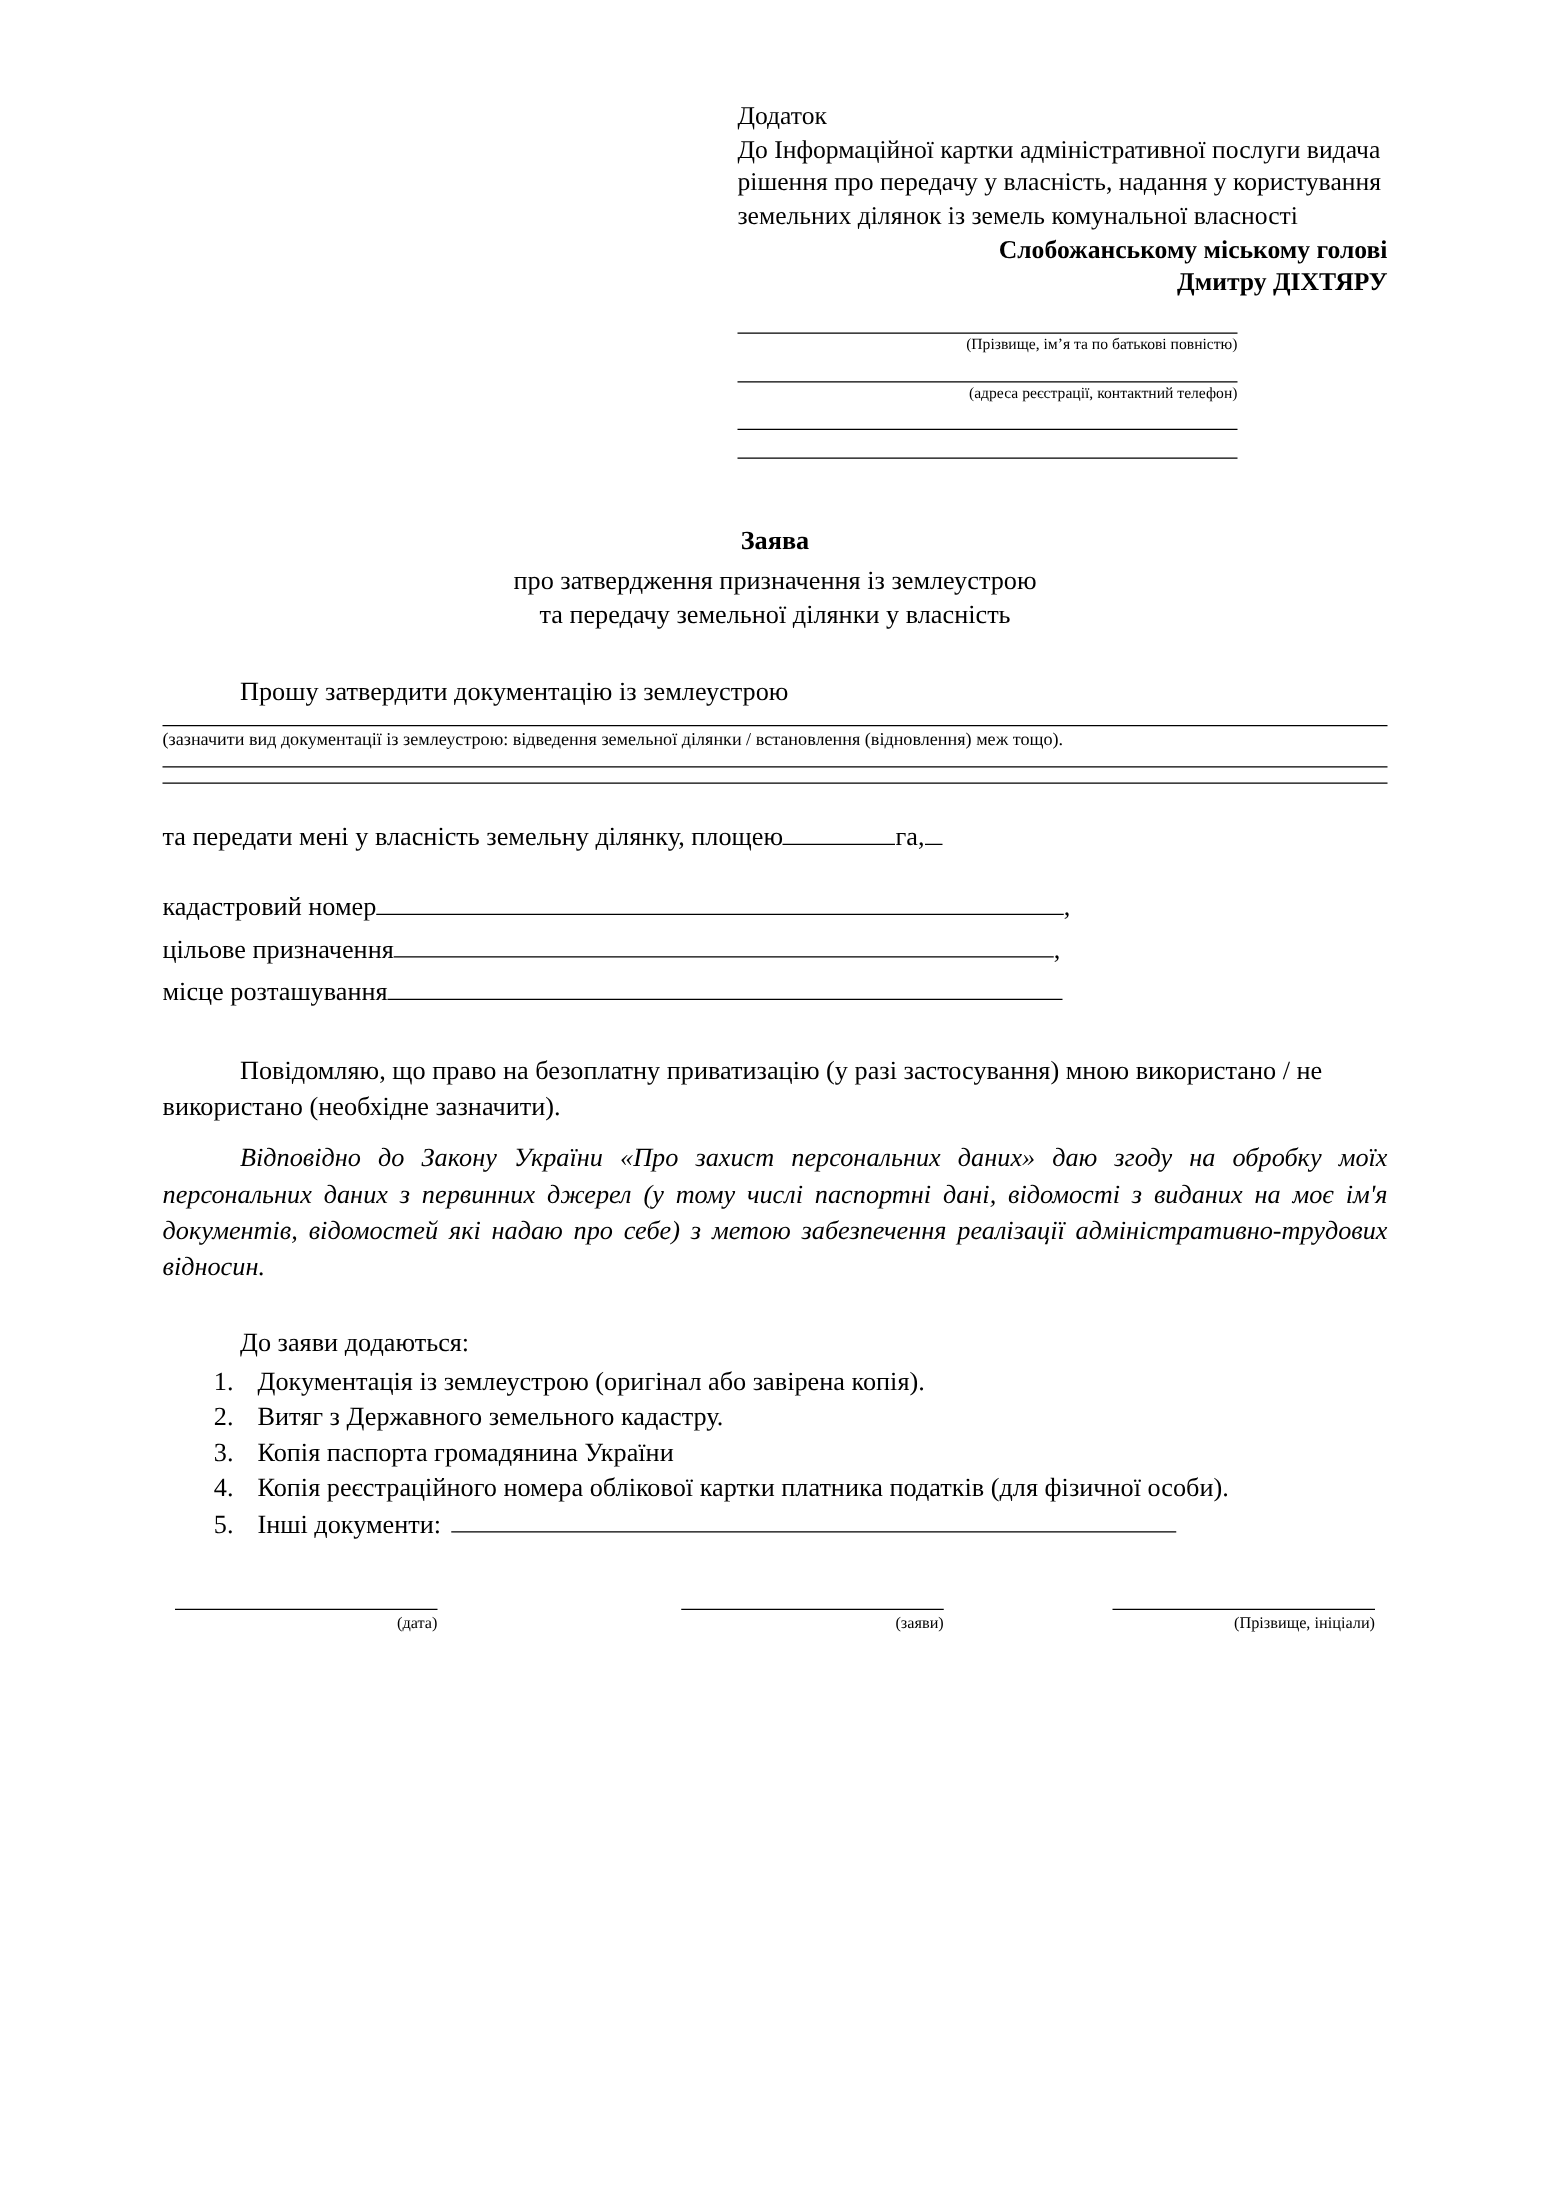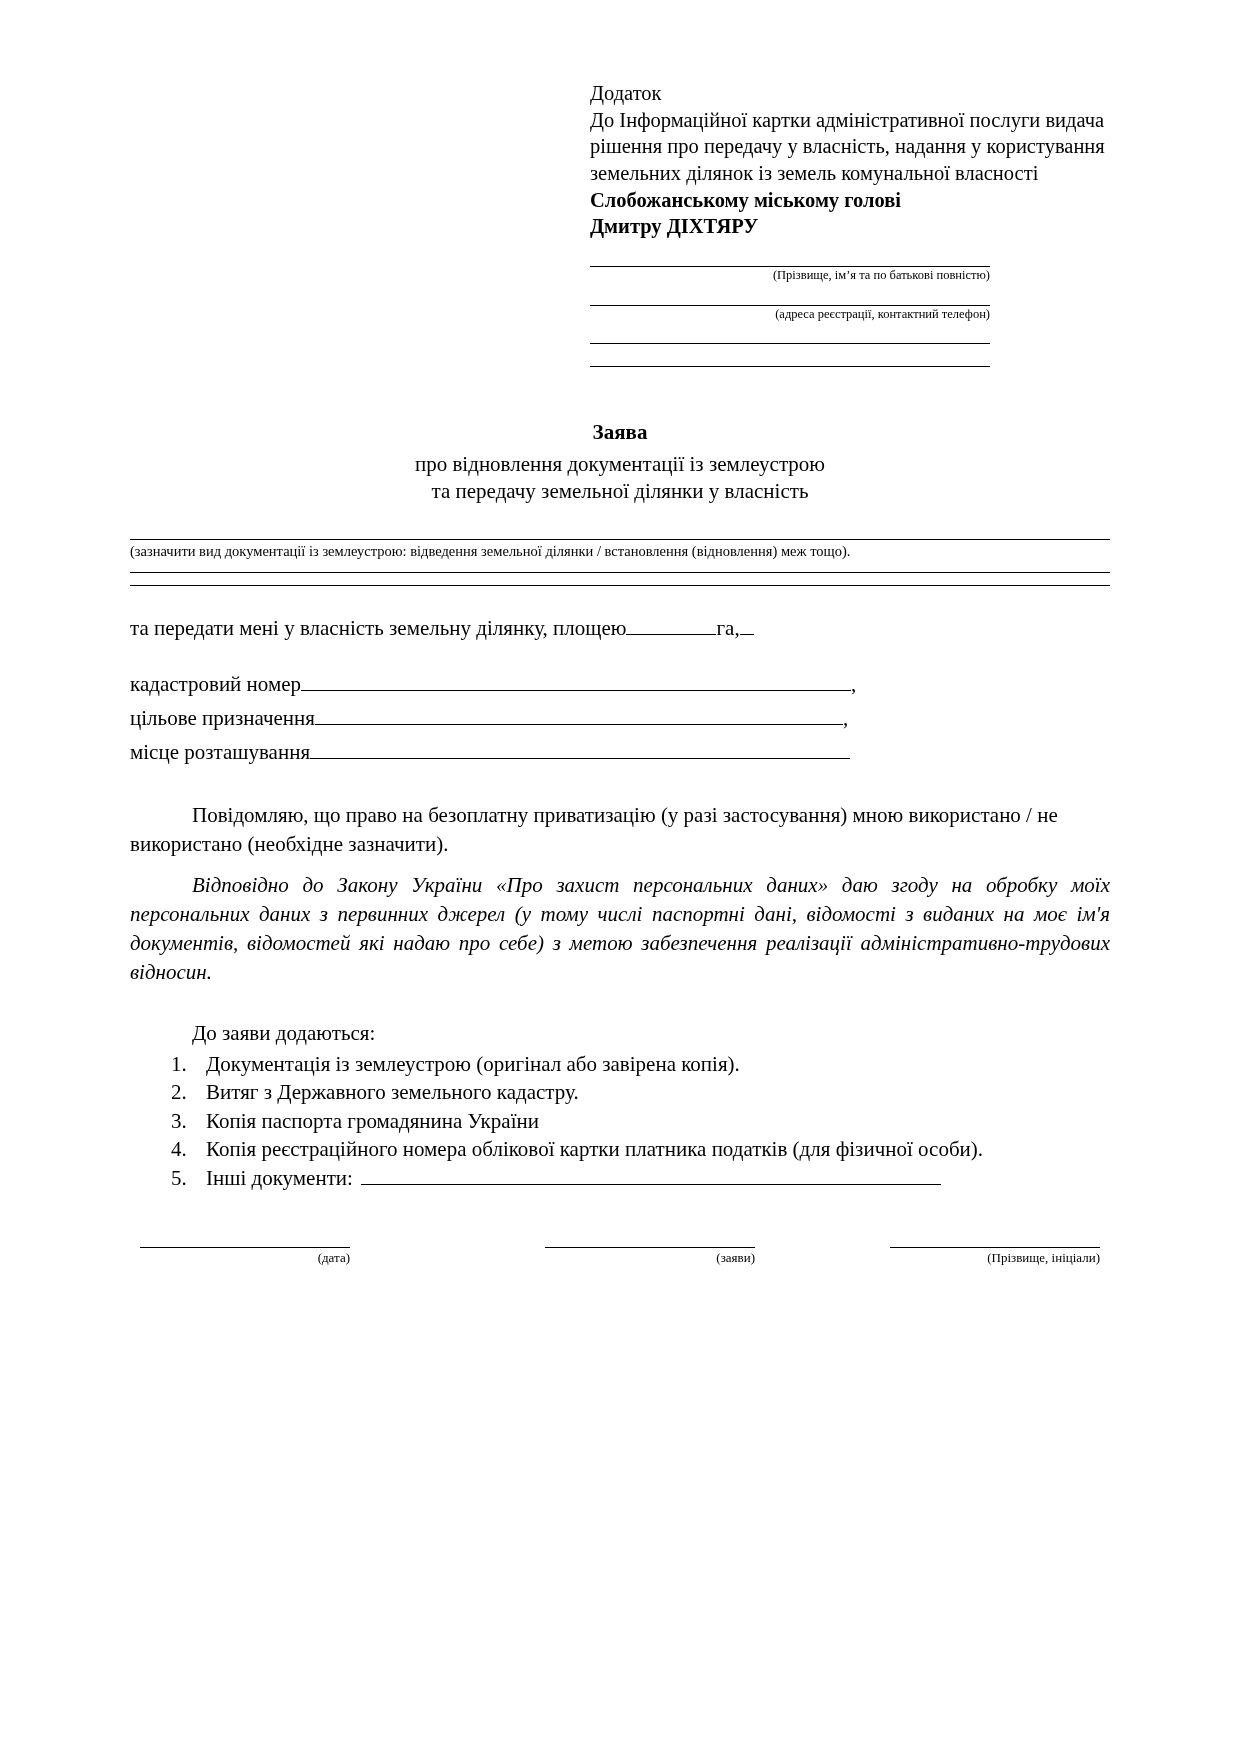--- a/index.html
+++ b/index.html
@@ -27,20 +27,21 @@
   .header-block {
     margin-left: 460px;
     font-size: 20.5px;
     line-height: 1.30;
   }
   .header-block div {
     white-space: normal;
   }
   .header-bold {
     font-weight: bold;
+    text-align: right;
   }
 
   
   .rule {
     border-bottom: 1.3px solid #000;
     height: 0;
   }
   .caption {
     font-size: 12.5px;
     text-align: right;
@@ -167,25 +168,26 @@
     <div class="rule first"></div>
     <div class="caption">(Прізвище, ім’я та по батькові повністю)</div>
     <div class="rule"></div>
     <div class="caption">(адреса реєстрації, контактний телефон)</div>
     <div class="rule"></div>
     <div class="rule"></div>
   </div>
 
   <div class="title-block">
     <div class="title-main">Заява</div>
-    <div>про відновлення документації із землеустрою</div>
+    <div>про затвердження призначення із землеустрою</div>
     <div>та передачу земельної ділянки у власність</div>
   </div>
 
   <div class="body-text">
+    <div class="indent">Прошу затвердити документацію із землеустрою</div>
     <div class="full-rule"></div>
     <div class="small-note">(зазначити вид документації із землеустрою: відведення земельної ділянки / встановлення (відновлення) меж тощо).</div>
     <div class="full-rule"></div>
     <div class="full-rule"></div>
   </div>
 
   <div class="area-line">
     <span>та передати мені у власність земельну ділянку, площею</span><span class="inline-rule" style="width:90px"></span><span>га,</span><span class="inline-rule" style="width:14px"></span>
   </div>
 

